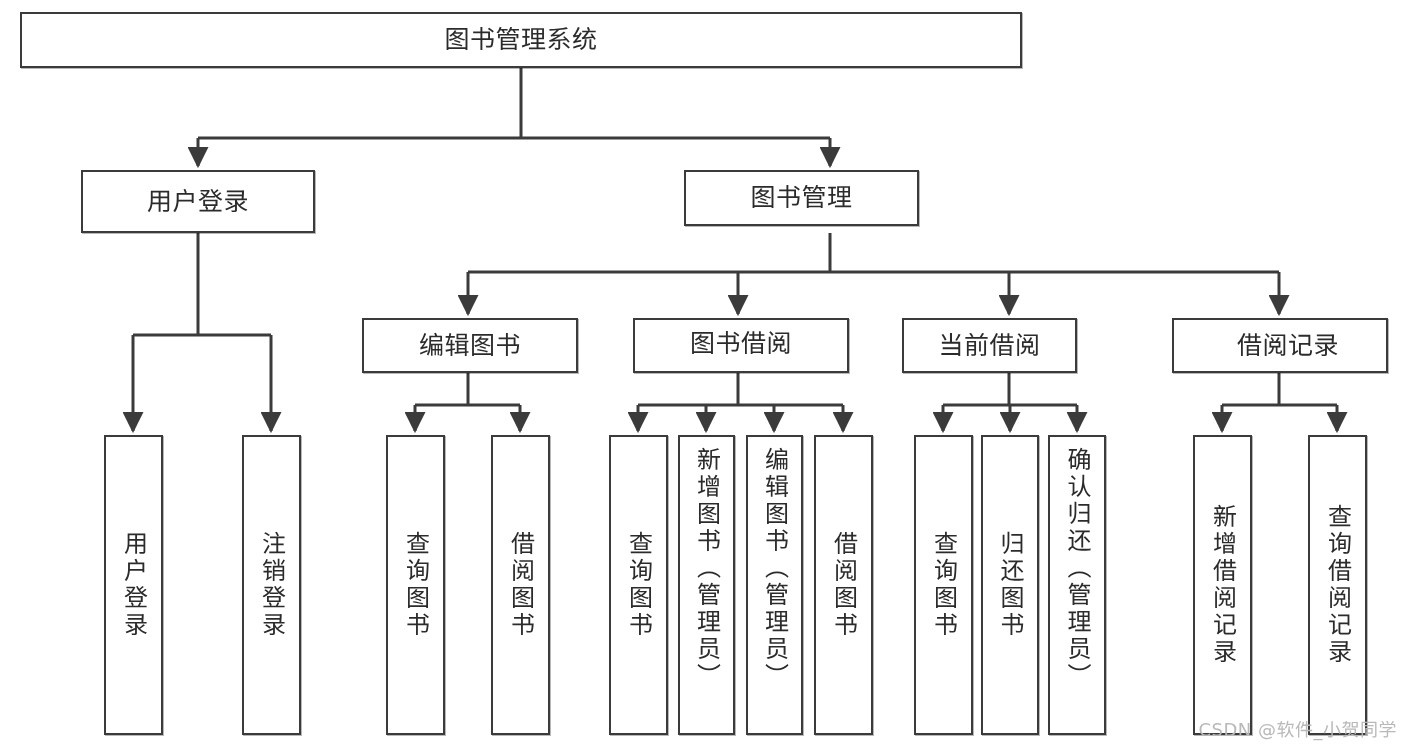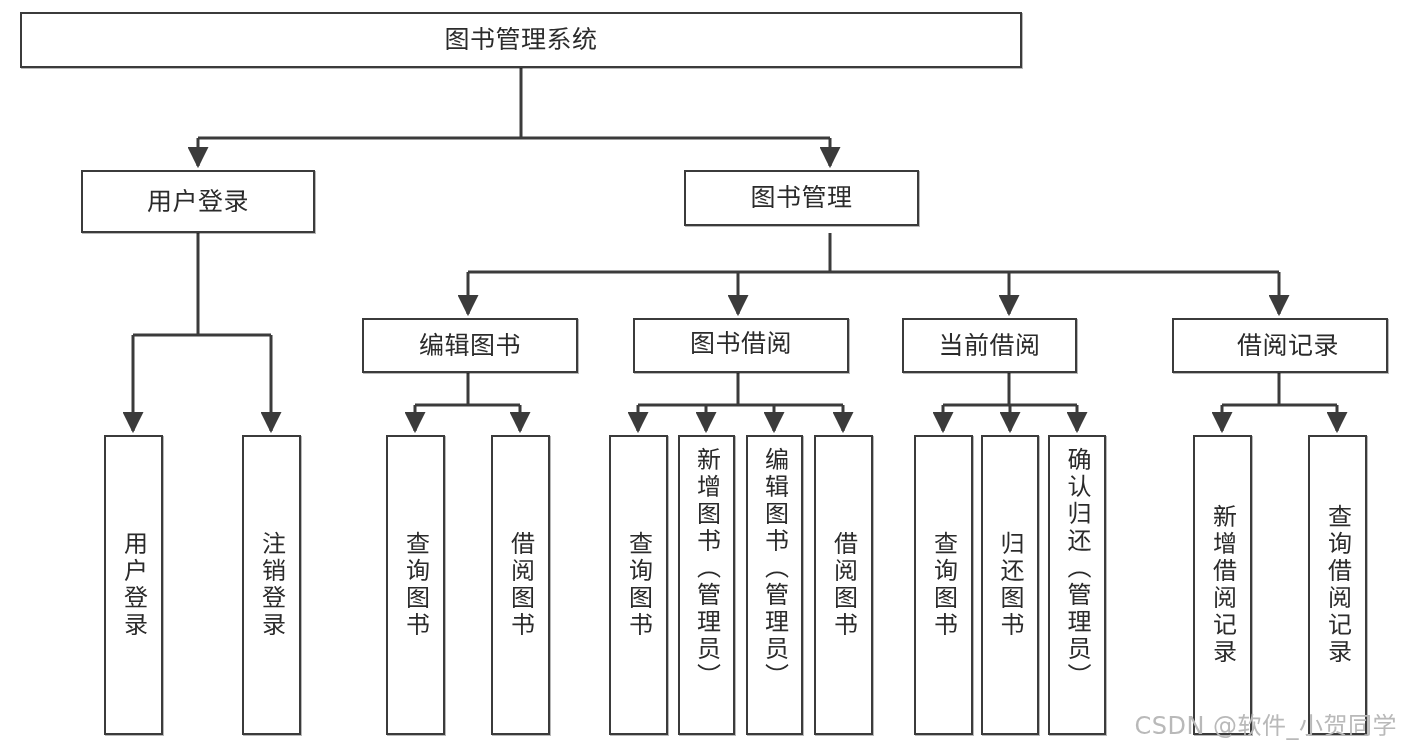--- a/index.html
+++ b/index.html
@@ -62,21 +62,21 @@
     line-height: 1;
   }
   .node.vertical.centered {
     align-items: center;
     padding-top: 0;
   }
   .watermark {
     position: absolute;
     right: 8px;
     bottom: 6px;
-    font-size: 24px;
+    font-size: 18px;
     color: #b9b9b9;
     letter-spacing: 0.5px;
     white-space: nowrap;
     font-family: "DejaVu Sans", "Liberation Sans", sans-serif;
   }
 </style>
 </head>
 <body>
 
 <div id="diagram-root">

